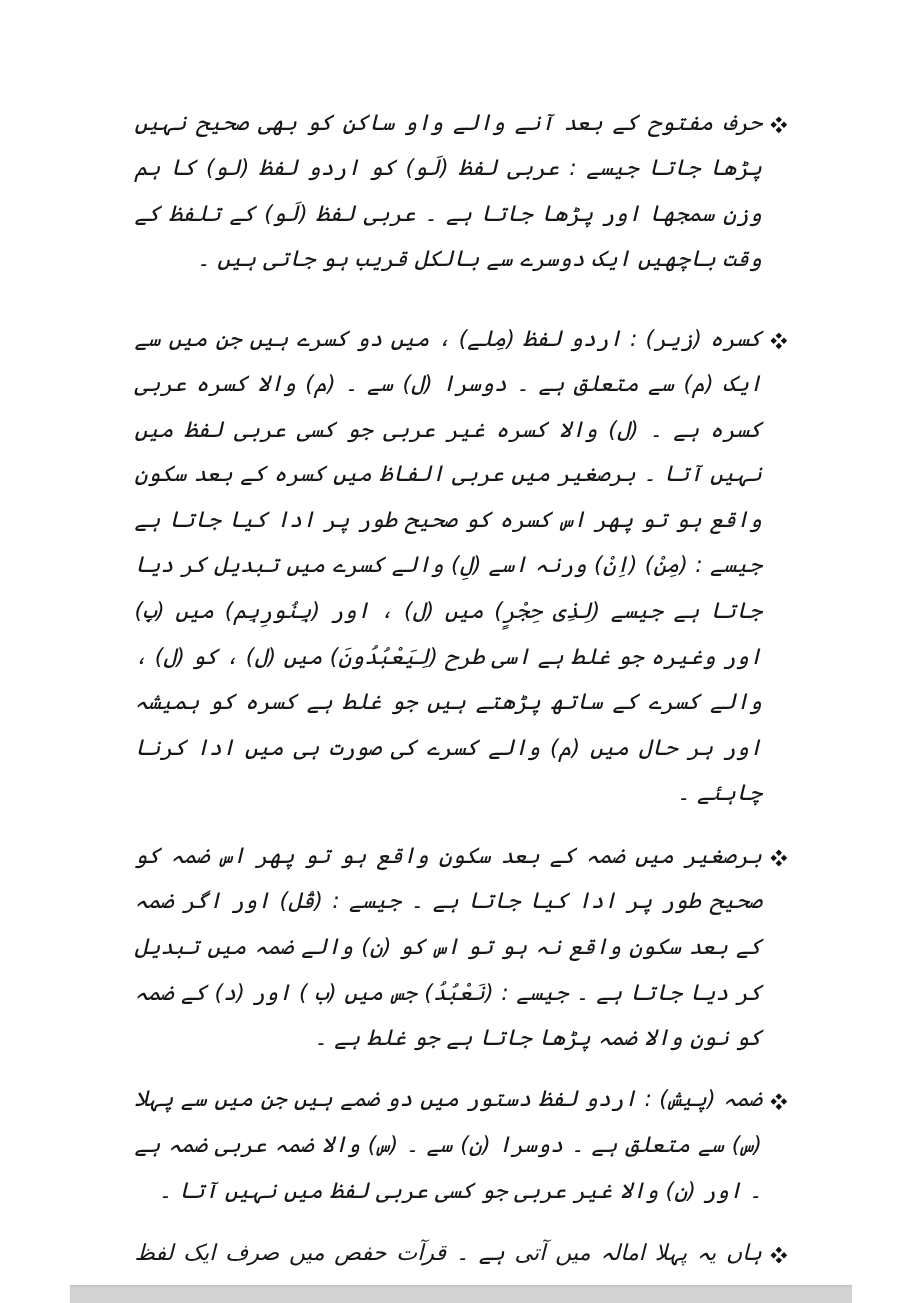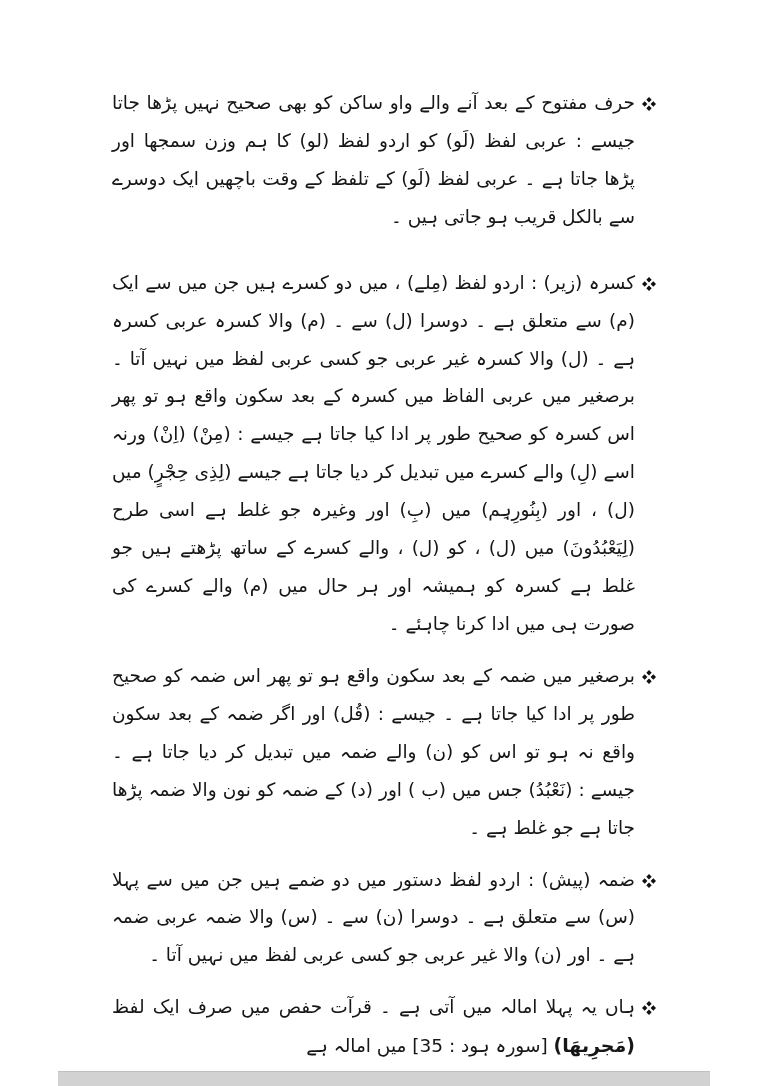--- a/index.html
+++ b/index.html
@@ -4,20 +4,21 @@
 <style>
   html,body{margin:0;padding:0;background:#ffffff;}
   .page{
     position:relative;
     width:652px;height:1086px;
     background:#ffffff;
     font-family:"DejaVu Sans",sans-serif;
     color:#141414;
     overflow:hidden;
     margin:0 auto;
+    font-style:italic;
   }
   .content{
     position:absolute;
     top:84px;right:54px;left:54px;
     direction:rtl;
   }
   .para{
     display:flex;
     align-items:flex-start;
     gap:7px;

